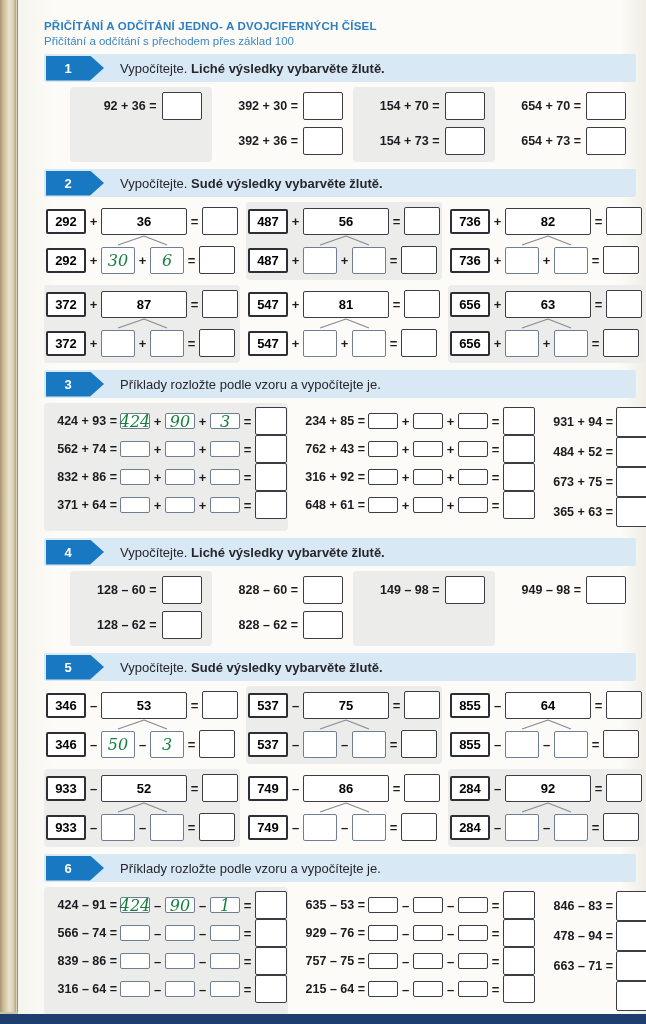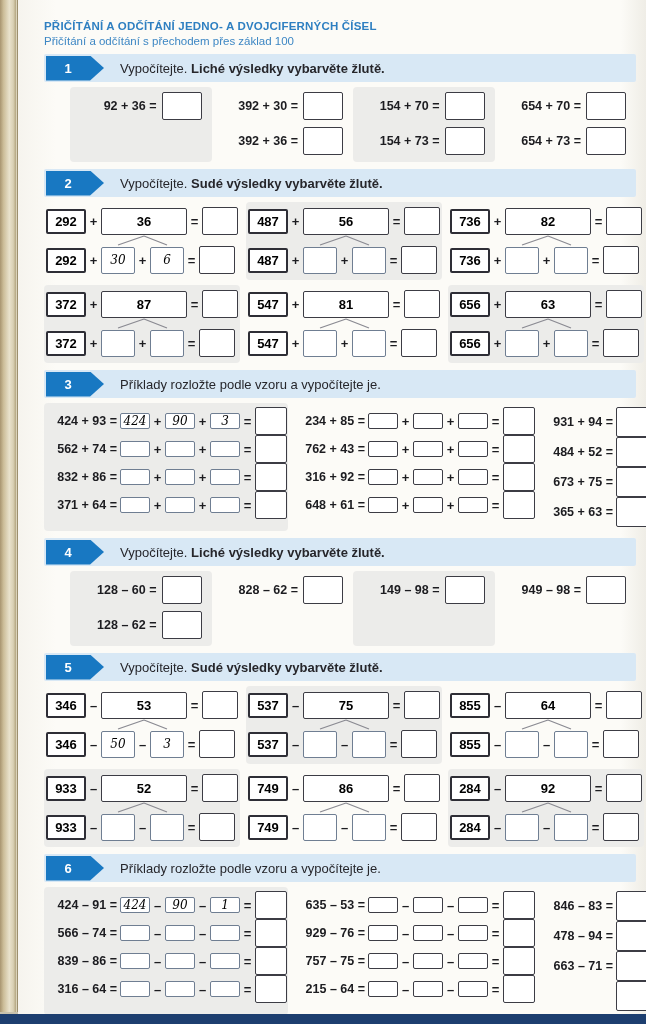--- a/index.html
+++ b/index.html
@@ -56,21 +56,21 @@
   .expand-grid { display:grid; grid-template-columns:auto auto 1fr; column-gap:4px; flex:none; }
   .xcol { display:flex; flex-direction:column; padding:4px 1px; border-radius:4px; }
   .xcol.shaded { background:#ececea; }
   .xrow { display:flex; align-items:center; gap:3px; }
   .xrow .expr { min-width:72px; text-align:right; }
   .part { width:30px; height:16px; }
   .xans { width:32px; height:28px; }
   .xcol3 .xrow { justify-content:flex-end; padding-right:2px; }
   .xcol3 .xans { width:36px; height:30px; }
 
-  .hw span { color:#000000; font-style:italic; font-family:"DejaVu Serif", serif; font-size:12px; font-weight:400; }
+  .hw span { color:#15803d; font-style:italic; font-family:"DejaVu Serif", serif; font-size:16px; font-weight:400; }
   .hw { border-color:#6f7e92; }
 </style>
 </head>
 <body>
 
 <div class="stage">
   <div class="edge-left"></div>
   <div class="navy-strip"></div>
 
   <div class="sheet">
@@ -490,20 +490,24 @@
             <span class="box ans"></span>
           </div>
           <div class="prob">
             <span class="expr">128 – 62 =</span>
             <span class="box ans"></span>
           </div>
         </div>
 
         <div class="scol">
           <div class="prob">
+            <span class="expr">828 – 60 =</span>
+            <span class="box ans"></span>
+          </div>
+          <div class="prob">
             <span class="expr">828 – 62 =</span>
             <span class="box ans"></span>
           </div>
         </div>
 
         <div class="scol">
           <div class="prob">
             <span class="expr">149 – 98 =</span>
             <span class="box ans"></span>
           </div>

